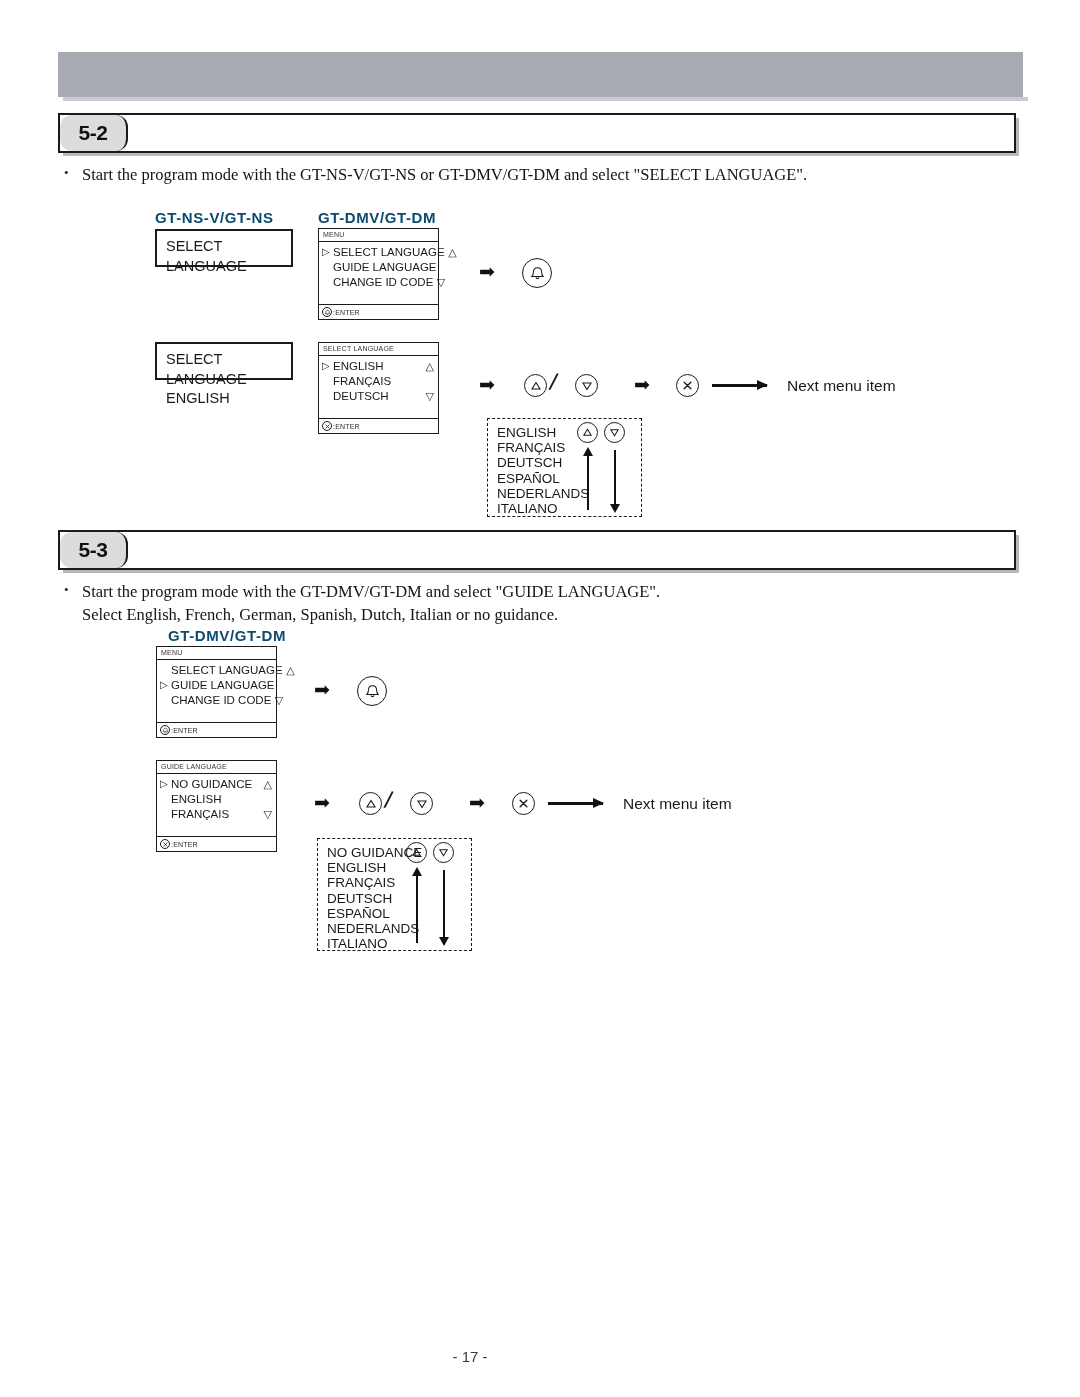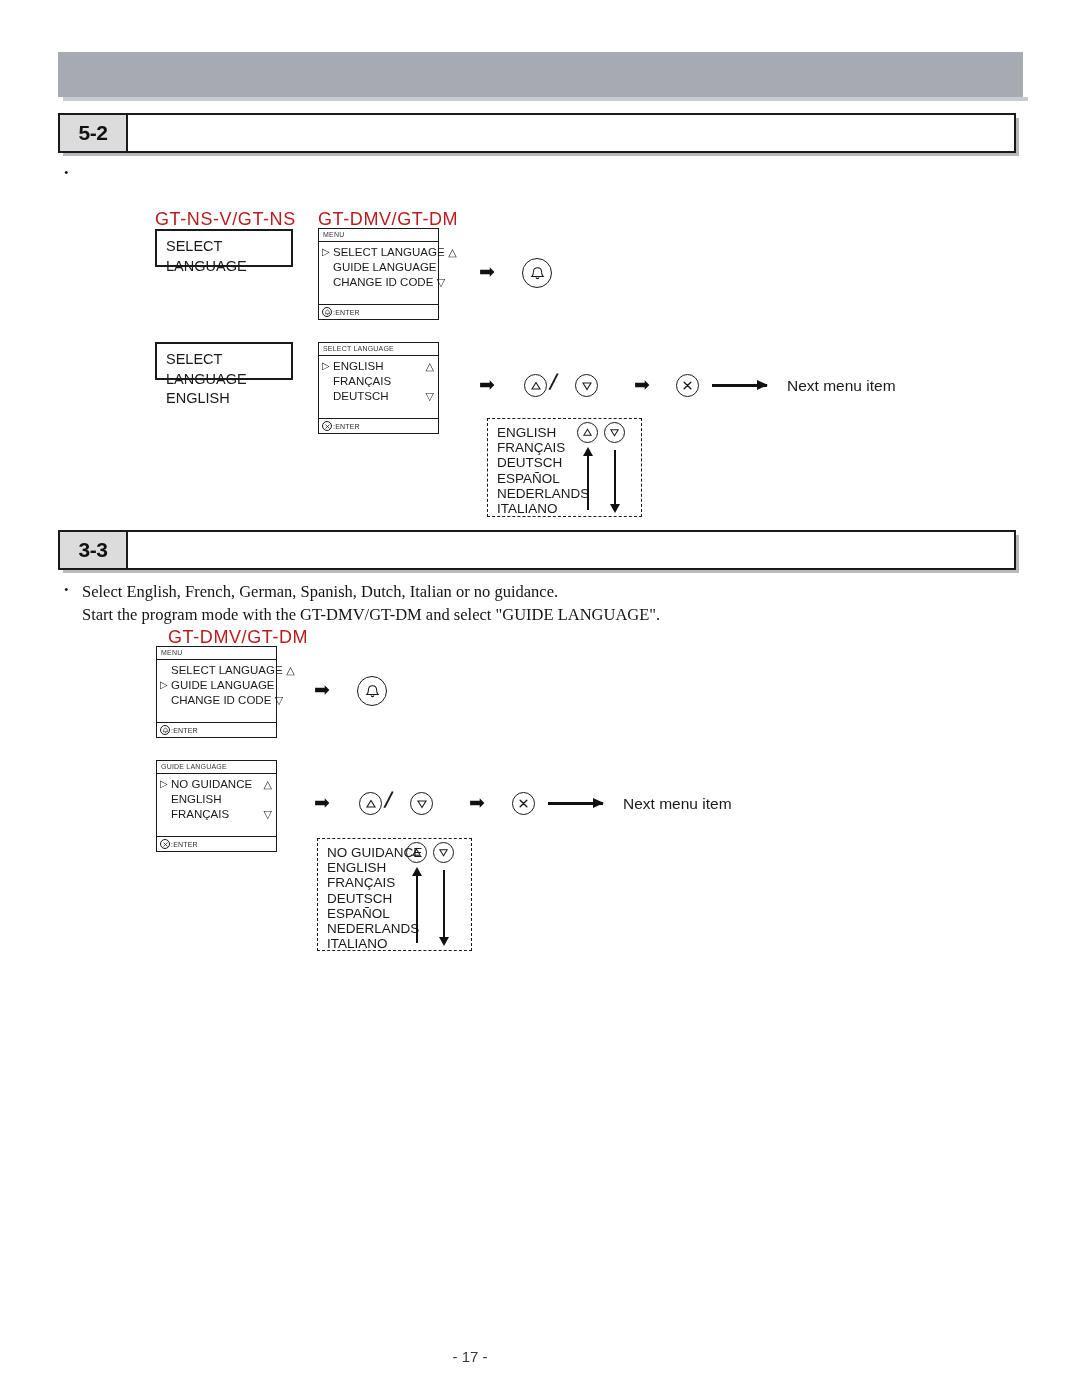--- a/index.html
+++ b/index.html
@@ -42,20 +42,21 @@
     background: #dcdcdc;
     border-right: 2.5px solid #1a1a1a;
     display: flex;
     align-items: center;
     justify-content: center;
     font-family: "Liberation Sans", sans-serif;
     font-weight: bold;
     font-size: 21px;
     color: #111;
     letter-spacing: -0.5px;
+    border-radius: 12px;
   }
   .sec-title {
     flex: 1;
     display: flex;
     align-items: center;
     padding-left: 14px;
     font-family: "Liberation Sans", sans-serif;
     font-weight: bold;
     font-size: 23px;
     color: #111;
@@ -74,24 +75,25 @@
     position: absolute;
     left: -18px;
     top: 1px;
     font-size: 13px;
   }
 
   
   .dev-label {
     position: absolute;
     font-family: "Liberation Sans", sans-serif;
-    font-size: 18px;
-    color: #b91c1c;
+    font-size: 15px;
+    color: #0c4a6e;
     letter-spacing: 0.6px;
     white-space: nowrap;
+    font-weight: bold;
   }
 
   
   .lcd-simple {
     position: absolute;
     border: 2px solid #1a1a1a;
     background: #fff;
     padding: 6px 9px 4px 9px;
     font-family: "Liberation Sans", sans-serif;
     font-size: 14.5px;
@@ -273,20 +275,21 @@
 
 <div class="top-bar"></div>
 <div class="top-bar-shadow"></div>
 
 <div class="sec-head" style="left:58px; top:113px; width:958px;">
   <div class="sec-num">5-2</div>
 </div>
 
 <div class="para" style="left:82px; top:163px; width:900px;">
   <span class="bullet">•</span>
+  <div>Start the program mode with the GT-NS-V/GT-NS or GT-DMV/GT-DM and select "SELECT LANGUAGE".</div>
 </div>
 
 <div class="dev-label" style="left:155px; top:209px;">GT-NS-V/GT-NS</div>
 <div class="dev-label" style="left:318px; top:209px;">GT-DMV/GT-DM</div>
 
 <div class="lcd-simple" style="left:155px; top:229px; width:138px; height:38px;">
   <div>SELECT LANGUAGE</div>
 </div>
 
 <div class="lcd-menu" style="left:318px; top:228px; width:121px; height:92px;">
@@ -406,27 +409,27 @@
   <span class="key-circ" style="width:21px;height:21px;">
     <svg width="11" height="11" viewBox="0 0 12 12">
         <path d="M6 9.5 L2 3 L10 3 Z" fill="none" stroke="#1a1a1a" stroke-width="1.1"></path>
       </svg>
   </span>
 </div>
 <div class="vline up" style="left:587px; top:455px; height:55px;"></div>
 <div class="vline down" style="left:614px; top:450px; height:55px;"></div>
 
 <div class="sec-head" style="left:58px; top:530px; width:958px;">
-  <div class="sec-num">3-3</div>
+  <div class="sec-num">5-3</div>
 </div>
 
 <div class="para" style="left:82px; top:580px; width:900px;">
   <span class="bullet">•</span>
+  <div>Start the program mode with the GT-DMV/GT-DM and select "GUIDE LANGUAGE".</div>
   <div>Select English, French, German, Spanish, Dutch, Italian or no guidance.</div>
-  <div>Start the program mode with the GT-DMV/GT-DM and select "GUIDE LANGUAGE".</div>
 </div>
 
 <div class="dev-label" style="left:168px; top:627px;">GT-DMV/GT-DM</div>
 
 <div class="lcd-menu" style="left:156px; top:646px; width:121px; height:92px;">
   <div class="lcd-title">MENU</div>
   <div class="lcd-rows">
     <div class="lcd-row">
       <span class="cur"></span>
       <span class="txt">SELECT LANGUAGE</span>

